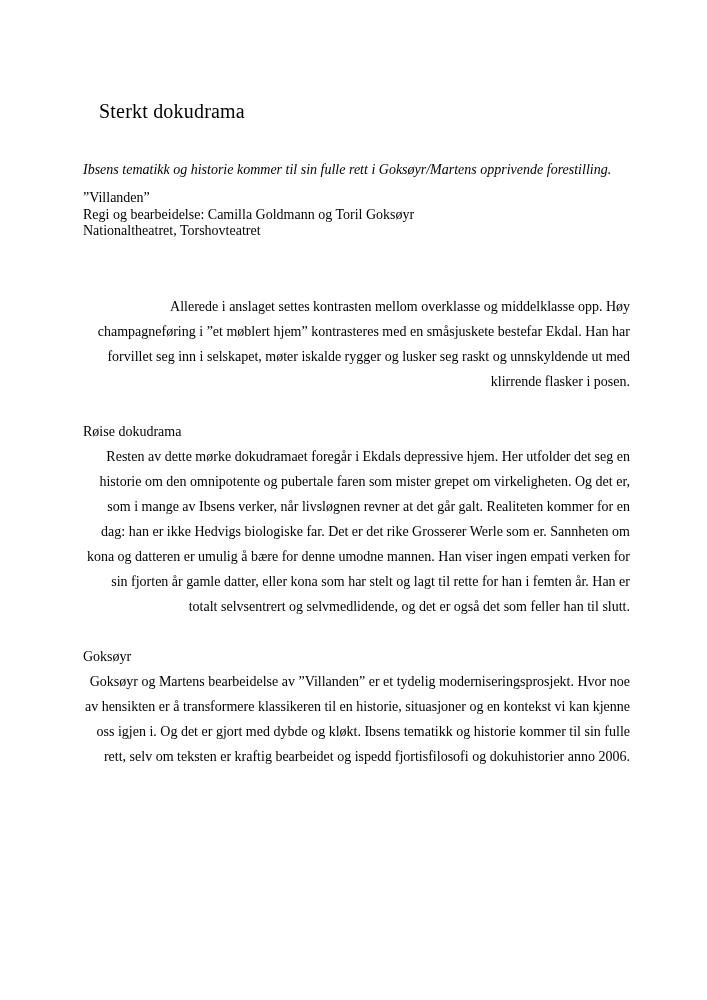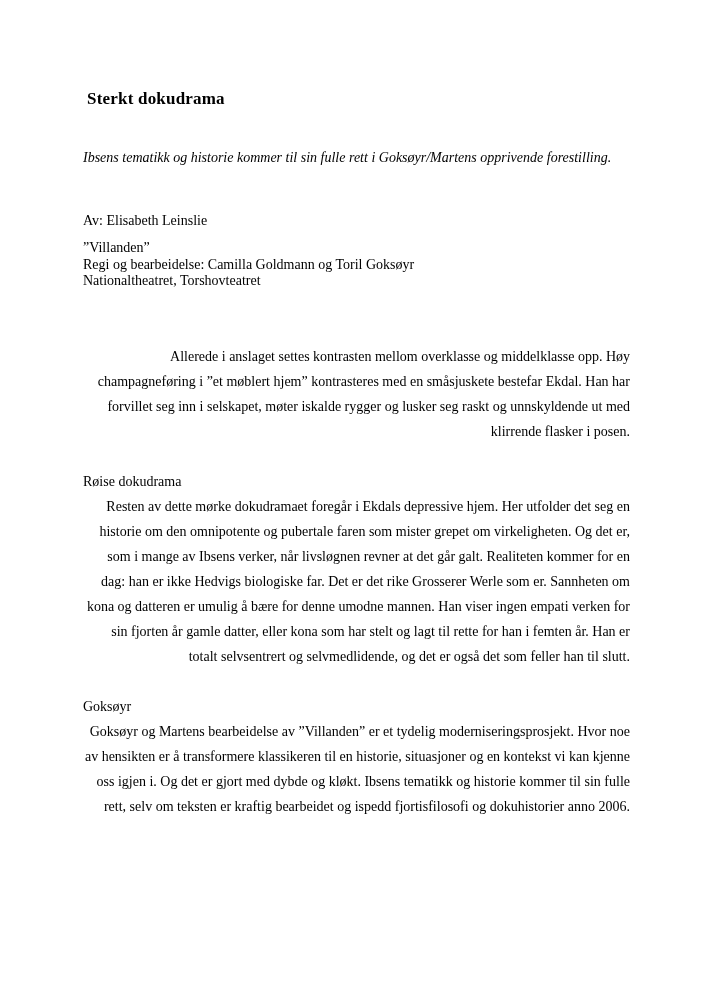--- a/index.html
+++ b/index.html
@@ -13,24 +13,24 @@
     height: 1000px;
     background: #ffffff;
     color: #000000;
     font-family: "Liberation Serif", "DejaVu Serif", serif;
     overflow: hidden;
   }
   .content {
     padding: 85px 77px 0 83px; 
   }
   .title {
-    margin: 4px;
-    font-size: 17px;
+    margin: 16px;
+    font-size: 20px;
     line-height: 20px;
-    font-weight: bold;
+    font-weight: normal;
     letter-spacing: 0.2px;
   }
   .lede {
     margin: 40px 0 4px 0;
     font-style: italic;
     font-size: 14px;
     line-height: 18px;
     white-space: nowrap;
   }
   .byline {
@@ -64,21 +64,20 @@
 </head>
 <body>
 
 <div class="page">
   <div class="content">
 
     <h1 class="title">Sterkt dokudrama</h1>
 
     <p class="lede">Ibsens tematikk og historie kommer til sin fulle rett i Goksøyr/Martens opprivende forestilling.</p>
 
-    <p class="byline">Av: Elisabeth Leinslie</p>
 
     <div class="credits">
       <div class="credit-line">”Villanden”</div>
       <div class="credit-line">Regi og bearbeidelse: Camilla Goldmann og Toril Goksøyr</div>
       <div class="credit-line">Nationaltheatret, Torshovteatret</div>
     </div>
 
     <div class="section first">
       <p class="body-par">Allerede i anslaget settes kontrasten mellom overklasse og middelklasse opp. Høy champagneføring i ”et møblert hjem” kontrasteres med en småsjuskete bestefar Ekdal. Han har forvillet seg inn i selskapet, møter iskalde rygger og lusker seg raskt og unnskyldende ut med klirrende flasker i posen.</p>
     </div>

